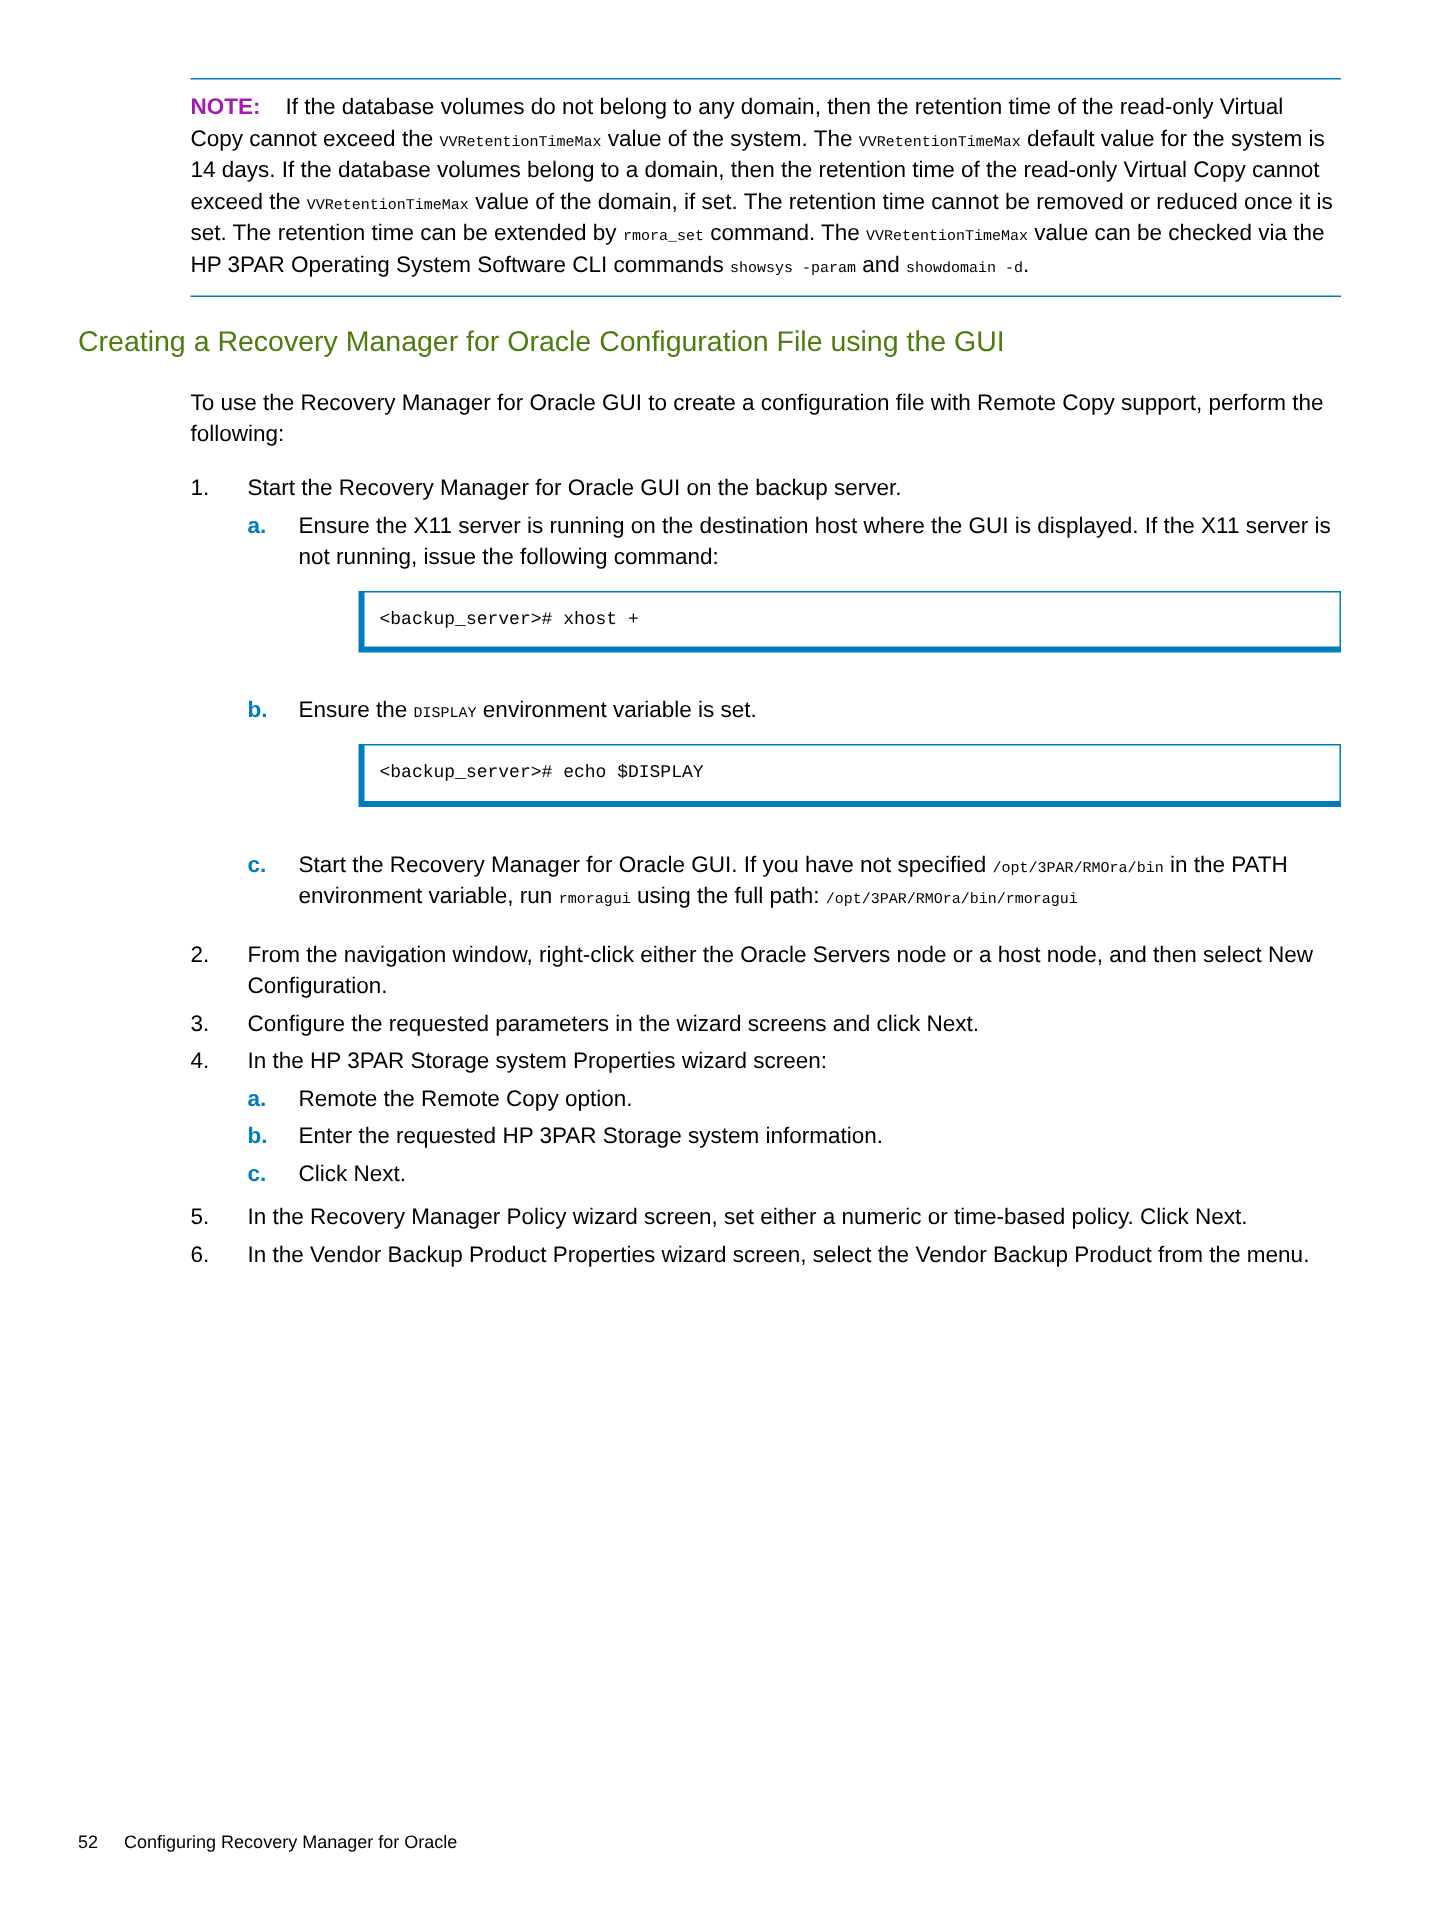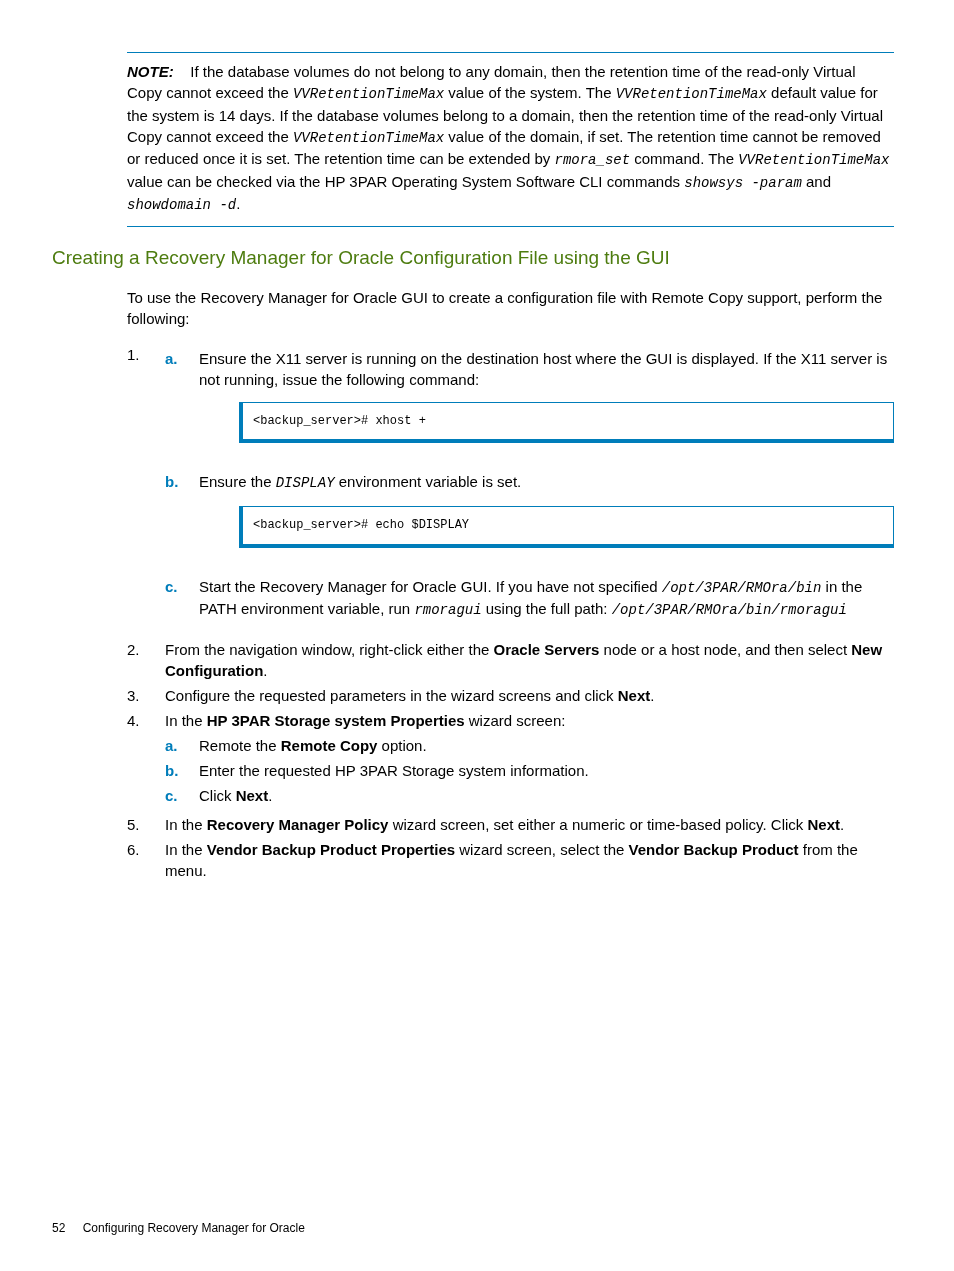--- a/index.html
+++ b/index.html
@@ -12,28 +12,26 @@
     width: 954px;
     box-sizing: border-box;
   }
   .note-box {
     border-top: 1px solid #007dba;
     border-bottom: 1px solid #007dba;
     padding: 8px 0 10px 0;
     margin: 0 0 18px 75px;
   }
   .note-label {
-    color: #000000;
+    color: #a21caf;
     font-weight: bold;
-    font-style: italic;
   }
   code {
     font-family: "Courier New", monospace;
-    font-size: 14px;
-    font-style: italic;
+    font-size: 10px;
   }
   h2.section {
     color: #4d7c0f;
     font-weight: normal;
     font-size: 19px;
     margin: 12px 0 6px 0;
   }
   .body-indent {
     margin-left: 75px;
   }
@@ -77,39 +75,40 @@
     margin: 12px 0 24px 40px;
     white-space: pre;
   }
   .footer {
     position: fixed;
     bottom: 34px;
     left: 52px;
     font-size: 12px;
   }
   .footer .pn { margin-right: 14px; }
-  b { font-weight: bold; }
+  b { font-weight: normal; }
 </style>
 </head>
 <body>
 
 <div class="note-box">
   <span class="note-label">NOTE:</span>&nbsp;&nbsp;&nbsp;
   <span><span>If the database volumes do not belong to any domain, then the retention time of the read-only Virtual Copy cannot exceed the </span><code>VVRetentionTimeMax</code><span> value of the system. The </span><code>VVRetentionTimeMax</code><span> default value for the system is 14 days. If the database volumes belong to a domain, then the retention time of the read-only Virtual Copy cannot exceed the </span><code>VVRetentionTimeMax</code><span> value of the domain, if set. The retention time cannot be removed or reduced once it is set. The retention time can be extended by </span><code>rmora_set</code><span> command. The </span><code>VVRetentionTimeMax</code><span> value can be checked via the HP 3PAR Operating System Software CLI commands </span><code>showsys -param</code><span> and </span><code>showdomain -d</code><span>.</span></span>
 </div>
 
 <h2 class="section">Creating a Recovery Manager for Oracle Configuration File using the GUI</h2>
 
 <p class="body-indent">To use the Recovery Manager for Oracle GUI to create a configuration file with Remote Copy support, perform the following:</p>
 
 <ol class="num">
 
   <li>
     <div class="marker">1.</div>
     <div class="content">
+      <span>Start the Recovery Manager for Oracle GUI on the backup server.</span>
       <ol class="alpha">
         <li>
           <div class="amarker">a.</div>
           <div class="content">
             <span>Ensure the X11 server is running on the destination host where the GUI is displayed. If the X11 server is not running, issue the following command:</span>
             <pre class="cmd">&lt;backup_server&gt;# xhost +</pre>
           </div>
         </li>
         <li>
           <div class="amarker">b.</div>

